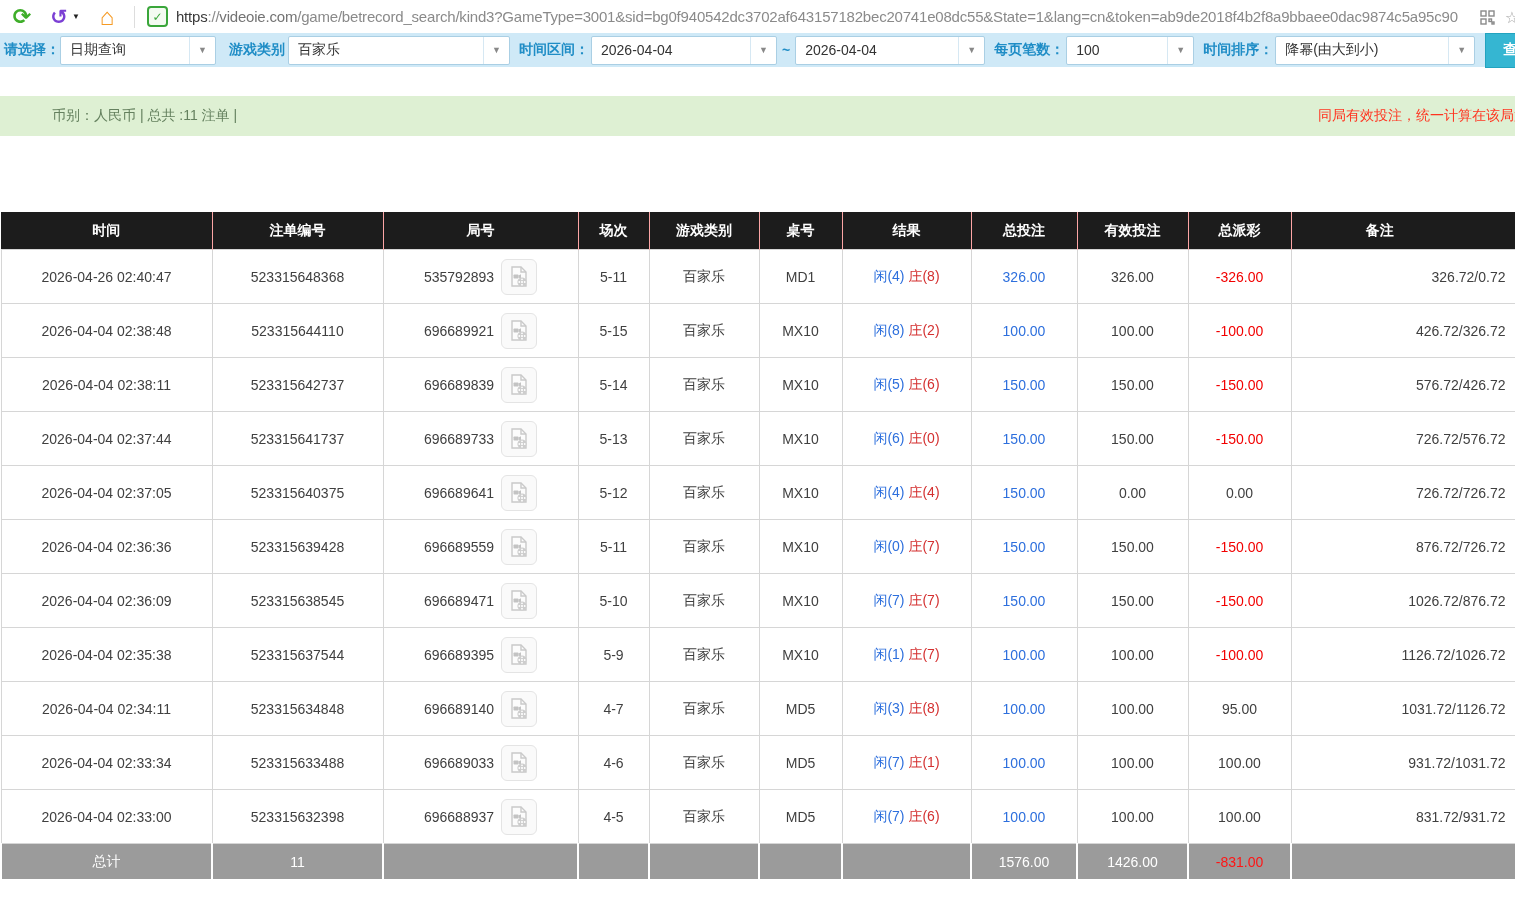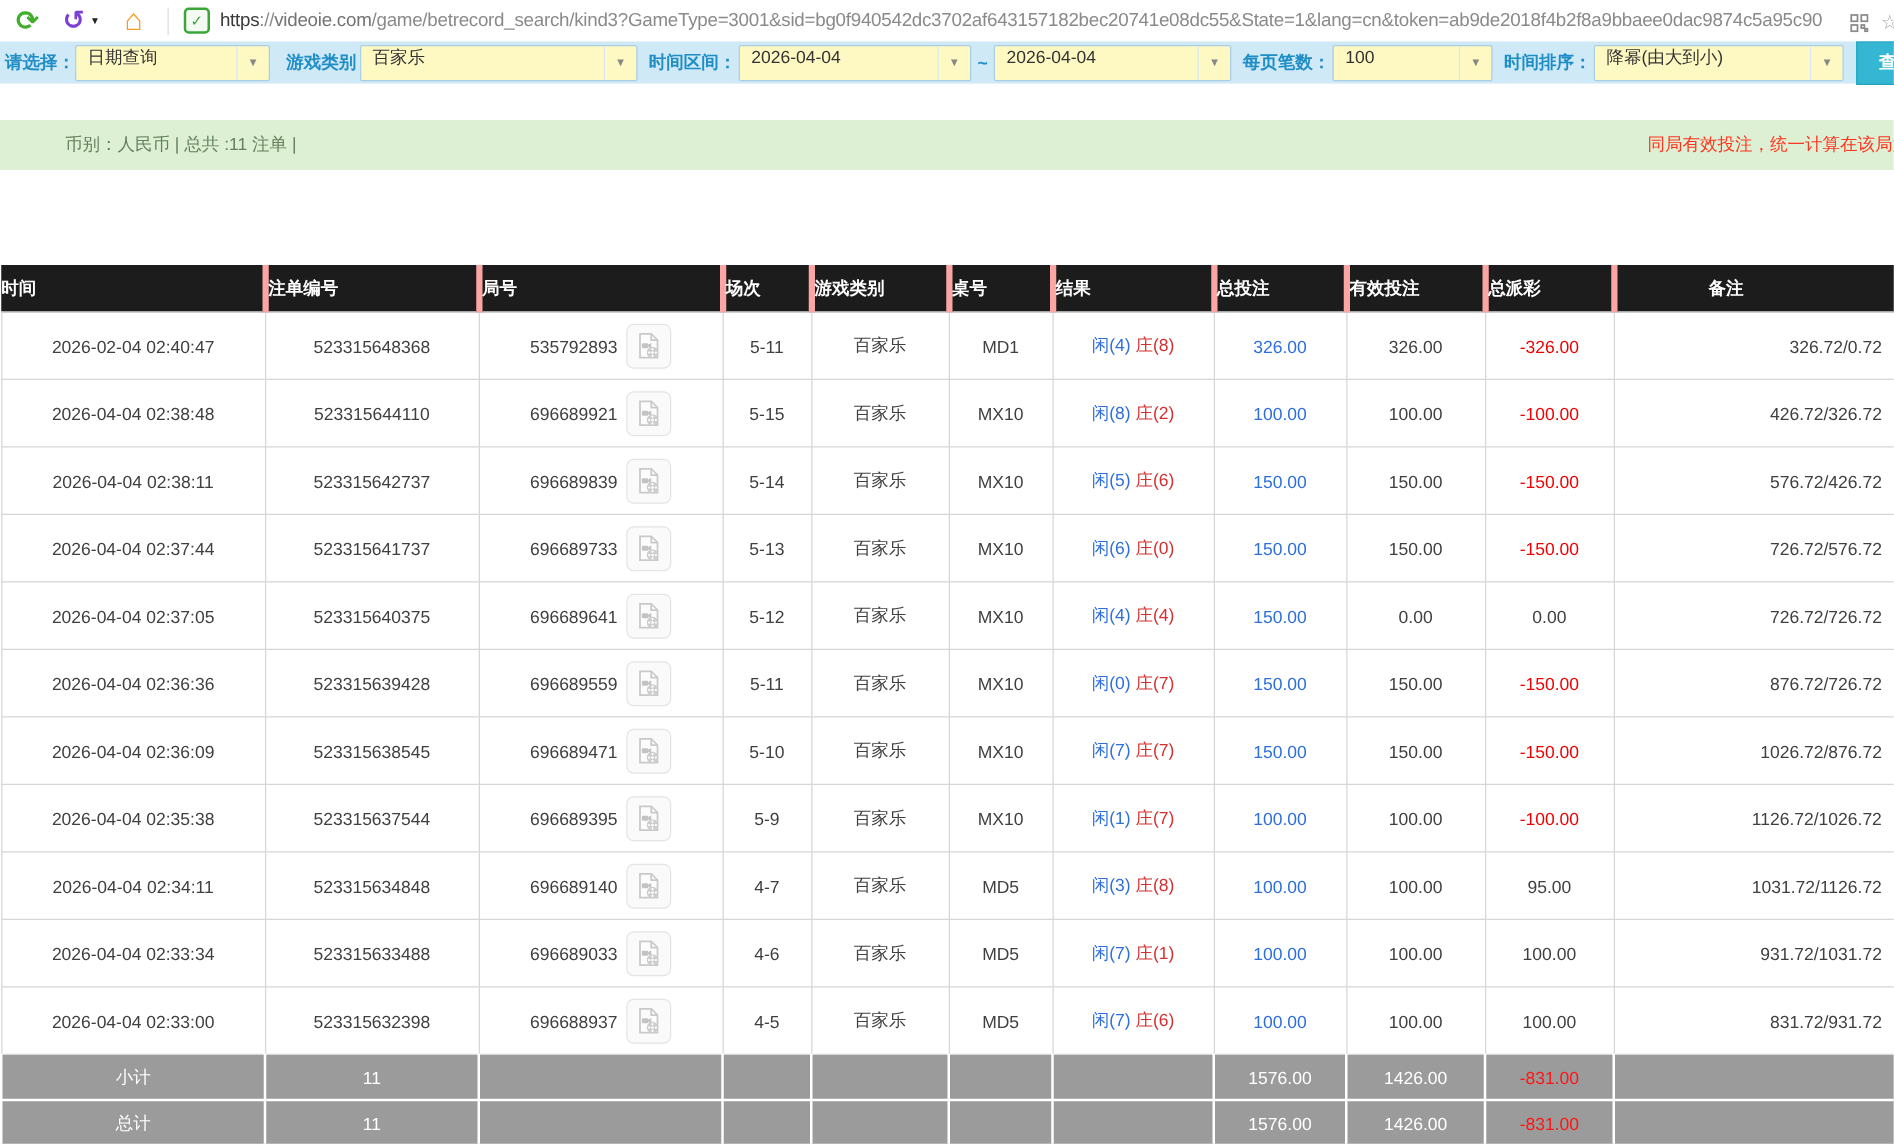--- a/index.html
+++ b/index.html
@@ -22,36 +22,36 @@
   .url{font-size:15px;white-space:nowrap;letter-spacing:-0.2px;}
   .url .host{color:#737373;}
   .url .scheme{color:#3a3a3a;}
   .url .rest{color:#8a8a8a;}
   .tb-right{position:absolute;right:10px;top:8px;display:flex;align-items:center;gap:10px;}
   .qr-icon svg{display:block;}
   .star-icon{color:#aaa;font-size:16px;margin-right:-14px;}
   
   .filterbar{height:34px;background:#cfe9f7;display:flex;align-items:center;width:1560px;}
   .f-label{font-size:14px;font-weight:bold;color:#1f8dc6;white-space:nowrap;}
-  .select{height:27px;background:#fef9c3;border:1px solid #aacfe4;display:flex;align-items:flex-start;border-radius:2px;cursor:pointer;}
+  .select{height:27px;background:#ffffff;border:1px solid #aacfe4;display:flex;align-items:center;border-radius:2px;cursor:pointer;}
   .select .val{flex:1;font-size:14px;color:#333;padding-left:9px;white-space:nowrap;overflow:hidden;}
   .select .arrow{width:25px;align-self:stretch;border-left:1px solid #d6e8f3;display:flex;align-items:center;justify-content:center;color:#888;font-size:9px;}
   .tilde{font-size:14px;font-weight:bold;color:#1f8dc6;margin:0 5px;}
   .search-btn{height:33px;width:62px;margin-left:10px;background:#35b6d2;border:1px solid #22a3bf;
     color:#fff;font-size:14px;font-weight:bold;display:flex;align-items:center;justify-content:center;cursor:pointer;}
   
   .spacer1{height:29px;background:#fff;}
   .greenbar{height:40px;background:#def0d3;position:relative;display:flex;align-items:center;overflow:hidden;padding-left:44px;}
   .gb-left{font-size:14px;color:#64805e;padding-left:8px;white-space:nowrap;}
   .gb-right{position:absolute;left:1318px;font-size:14px;color:#ff3420;white-space:nowrap;}
   .spacer2{height:76px;background:#fff;}
   
   table{border-collapse:collapse;table-layout:fixed;width:1515px;font-size:14px;color:#404040;}
-  thead th{background:#1c1c1c;color:#fff;font-weight:bold;height:37px;border-right:5px solid #fca5a5;
-    font-size:14px;text-align:left;padding:0;}
+  thead th{background:#1c1c1c;color:#fff;font-weight:bold;height:37px;border-right:1px solid #fca5a5;
+    font-size:14px;text-align:center;padding:0;}
   thead th:last-child{border-right:none;text-align:center;padding-right:48px;}
   tbody td{height:53px;border:1px solid #d6d6d6;text-align:center;background:#fff;padding:0;}
   tbody td.note{text-align:right;padding-right:10px;}
   .blue{color:#2d6fdd;}
   .player{color:#2d6fdd;}
   .banker{color:#d43030;}
   td.payout.neg{color:#f20000;}
   .round-wrap{display:flex;align-items:center;justify-content:center;gap:7px;}
   .vid-btn{width:36px;height:36px;border:1px solid #e4e4e4;border-radius:6px;background:#fafafa;
     display:inline-flex;align-items:center;justify-content:center;padding:0;cursor:pointer;}
@@ -153,21 +153,21 @@
       <th>桌号</th>
       <th>结果</th>
       <th>总投注</th>
       <th>有效投注</th>
       <th>总派彩</th>
       <th>备注</th>
     </tr>
   </thead>
   <tbody>
       <tr>
-    <td>2026-02-04 02:40:47</td>
+    <td>2026-04-26 02:40:47</td>
     <td>523315648368</td>
     <td>
       <span class="round-wrap">
         <span>535792893</span>
         <button class="vid-btn">
           <svg width="22" height="24" viewBox="0 0 22 24">
             <path d="M4 2 h9 l5 5 v14 h-14 z" fill="#fcfcfc" stroke="#c9c9c9" stroke-width="1.4"></path>
             <path d="M13 2 v5 h5" fill="none" stroke="#c9c9c9" stroke-width="1.4"></path>
             <rect x="5.5" y="9.5" width="5" height="4" rx="0.8" fill="#c3c3c3"></rect>
             <path d="M10.5 10.5 l2.5 -1.2 v4.4 l-2.5 -1.2 z" fill="#c3c3c3"></path>
@@ -528,33 +528,20 @@
       <span class="player">闲(7)</span>
       <span class="banker">庄(6)</span>
     </td>
     <td class="blue">100.00</td>
     <td>100.00</td>
     <td class="payout">100.00</td>
     <td class="note">831.72/931.72</td>
   </tr>
     </tbody>
   <tfoot>
-    <tr>
-      <td>小计</td>
-      <td>11</td>
-      <td></td>
-        <td></td>
-        <td></td>
-      <td></td>
-        <td></td>
-      <td>1576.00</td>
-      <td>1426.00</td>
-      <td class="payout neg">-831.00</td>
-      <td></td>
-    </tr>
     <tr>
       <td>总计</td>
       <td>11</td>
       <td></td>
         <td></td>
         <td></td>
       <td></td>
         <td></td>
       <td>1576.00</td>
       <td>1426.00</td>

